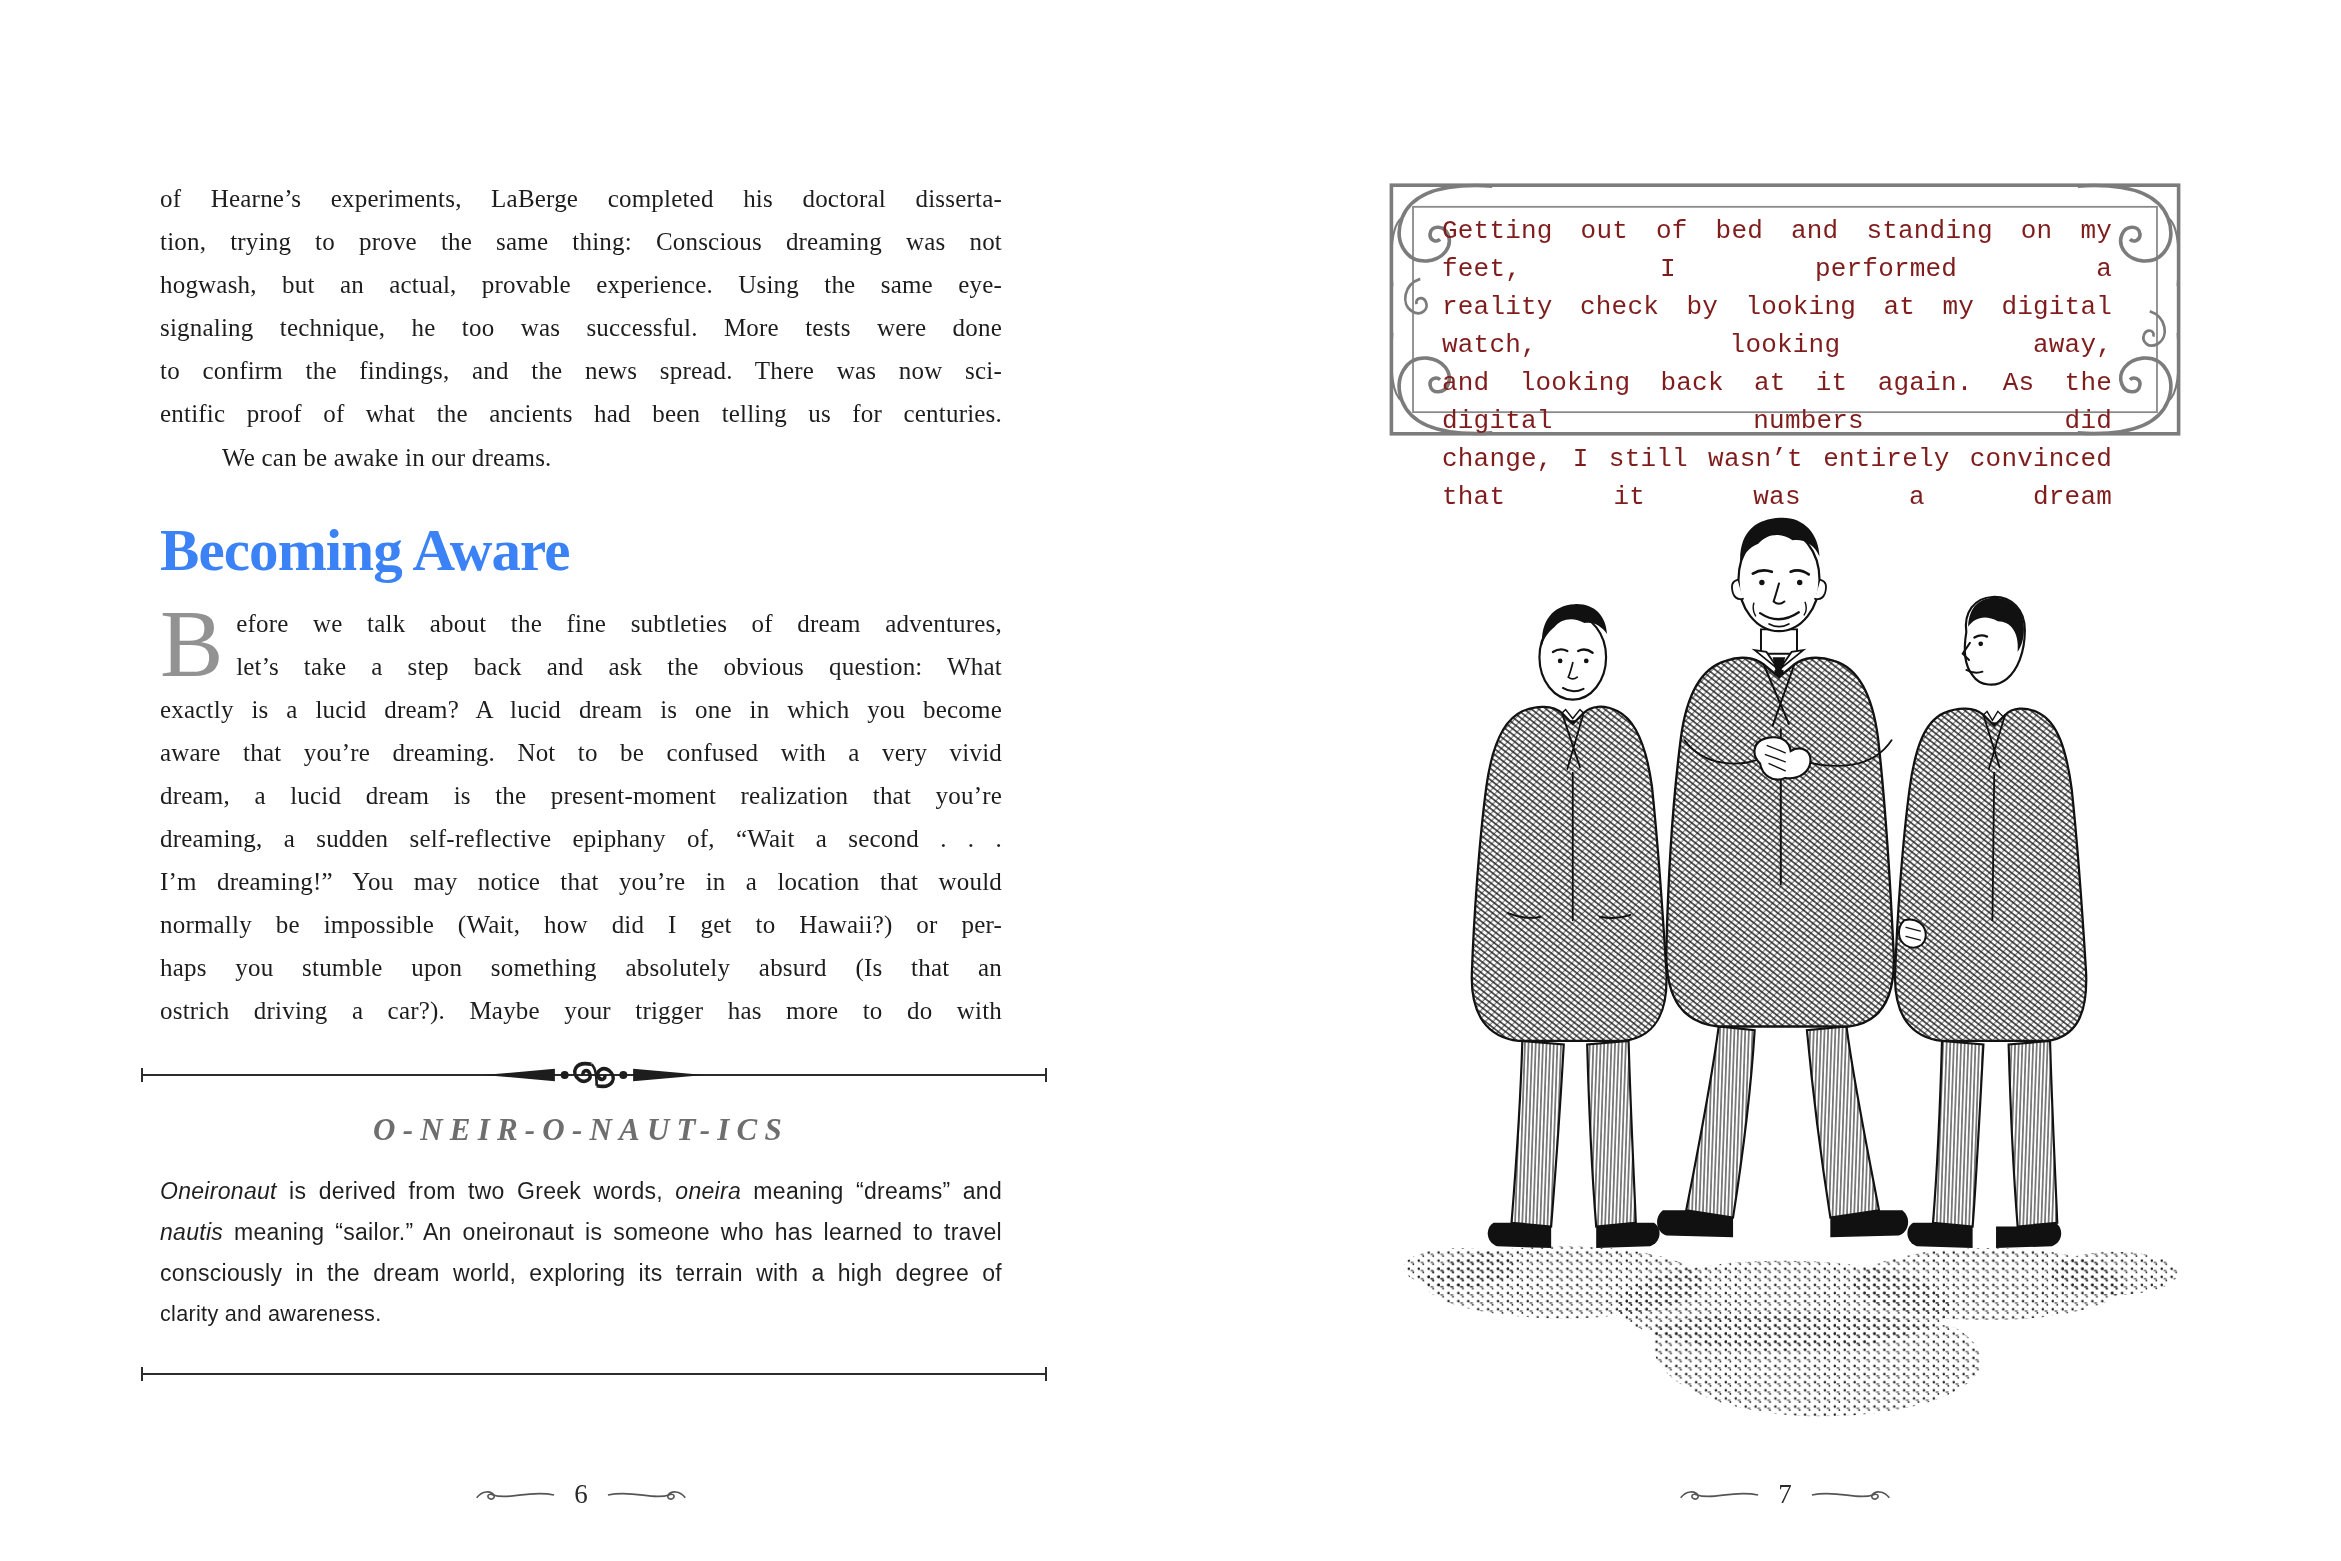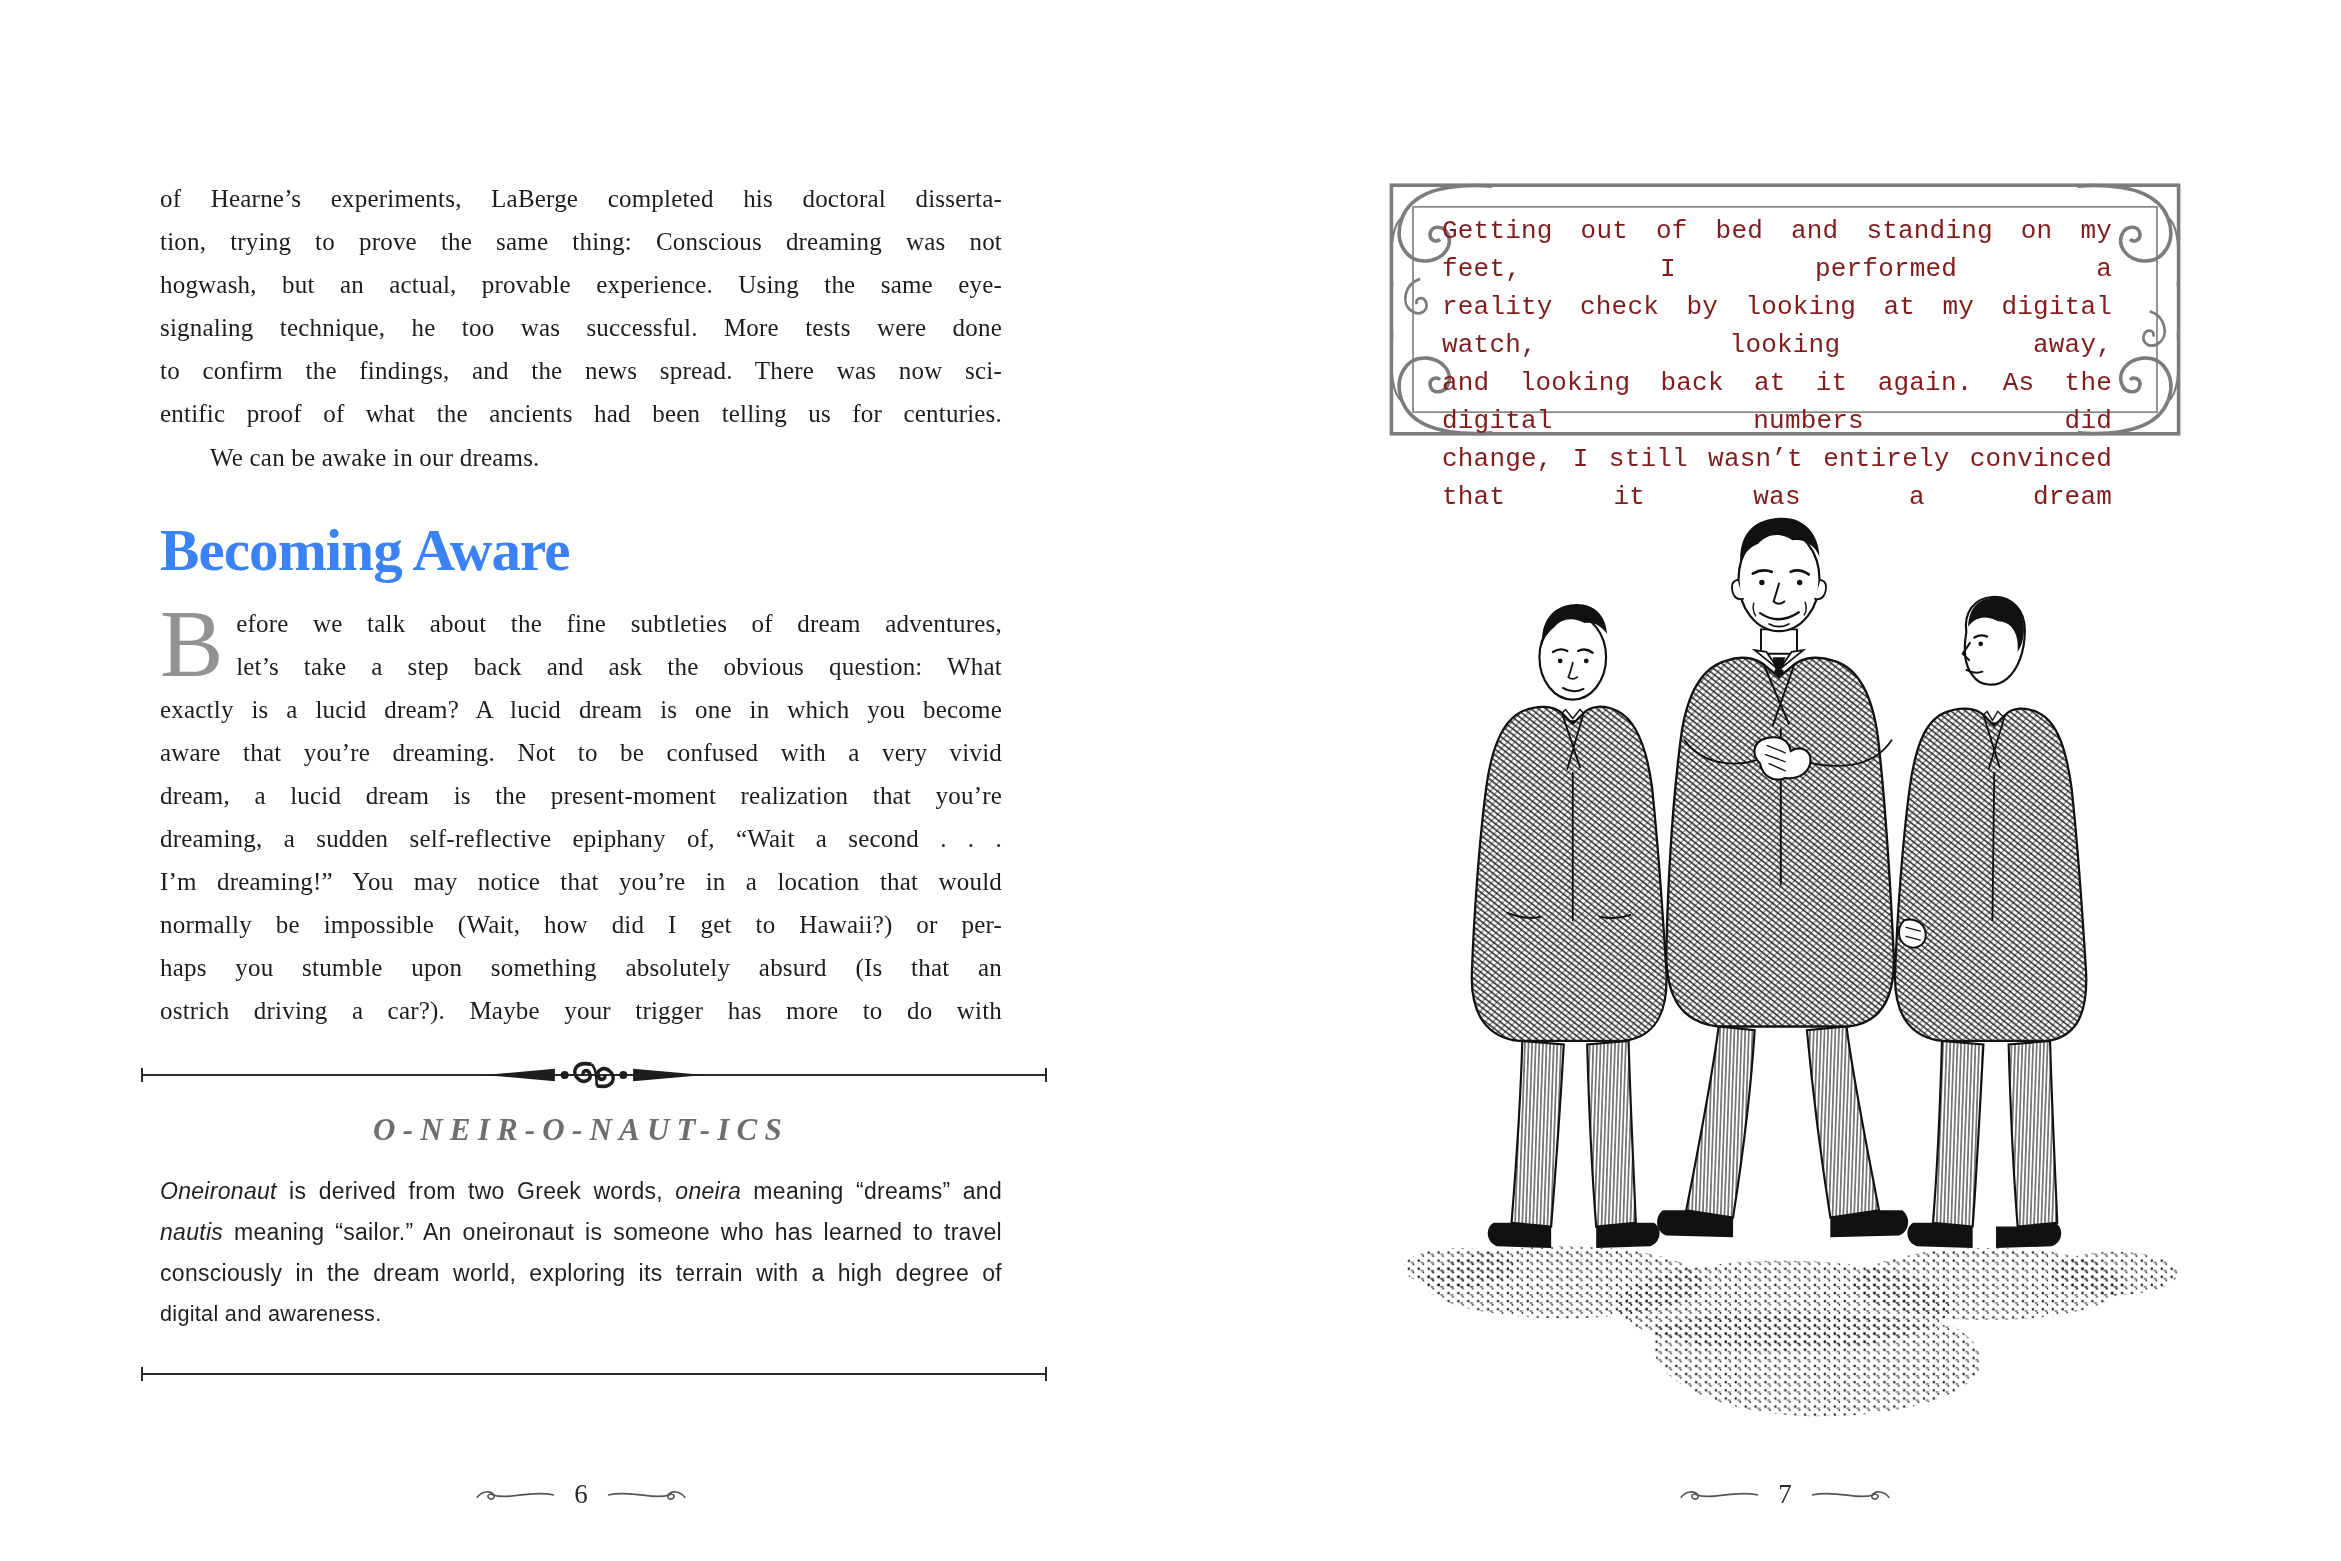--- a/index.html
+++ b/index.html
@@ -11,21 +11,21 @@
   .abs{position:absolute;}
 
   
   .body-par{
     left:160px;width:842px;
     font-size:25px;line-height:43px;color:#1d1d1d;
     white-space:pre-line;text-align:justify;text-align-last:justify;
     letter-spacing:0.2px;
   }
   .par-lastline{
-    left:160px;width:842px;font-size:25px;line-height:43px;
+    left:172px;width:842px;font-size:25px;line-height:43px;
     color:#1d1d1d;letter-spacing:0.2px;font-family:Liberation Serif, serif;
   }
   .indent{text-indent:50px;}
   h1.section-heading{
     margin:0;left:160px;width:842px;
     font-size:59px;line-height:63px;font-weight:bold;letter-spacing:-0.9px;
     color:#3b82f6;font-family:"Liberation Serif","DejaVu Serif",serif;
   }
   .dropcap{
     float:left;font-size:95px;line-height:77px;
@@ -131,21 +131,21 @@
         <path d="M127,6 C133,10 133,26 133,30" fill="none" stroke="#1d1d1d" stroke-width="3"></path>
       </svg>
     </div>
 
     <div class="abs sidebar-title" style="top:1112px;">O-NEIR-O-NAUT-ICS</div>
 
     <div class="abs sidebar-par" style="top:1171px;"><span class="it">Oneironaut</span><span> is derived from two Greek words, </span><span class="it">oneira</span><span> meaning “dreams” and</span>
 <span class="it">nautis</span><span> meaning “sailor.” An oneironaut is someone who has learned to travel</span>
 <span>consciously in the dream world, exploring its terrain with a high degree of</span></div>
 
-    <div class="abs sidebar-last" style="top:1293px;">digital and awareness.</div>
+    <div class="abs sidebar-last" style="top:1293px;">clarity and awareness.</div>
 
     <div class="abs rule" style="top:1373px;"></div>
 
     <div class="abs folio folio-left">
       <svg width="83" height="18" viewBox="0 0 92 20">
         <path d="M4,13 C10,5 20,5 23,10 C25,14 20,16 17,13 C15,10 19,8 22,10" fill="none" stroke="#555" stroke-width="1.8"></path>
         <path d="M22,10 C40,16 62,4 90,10" fill="none" stroke="#555" stroke-width="1.8"></path>
       </svg>
       <span class="num">6</span>
       <svg width="83" height="18" viewBox="0 0 92 20" style="transform:scaleX(-1);">

